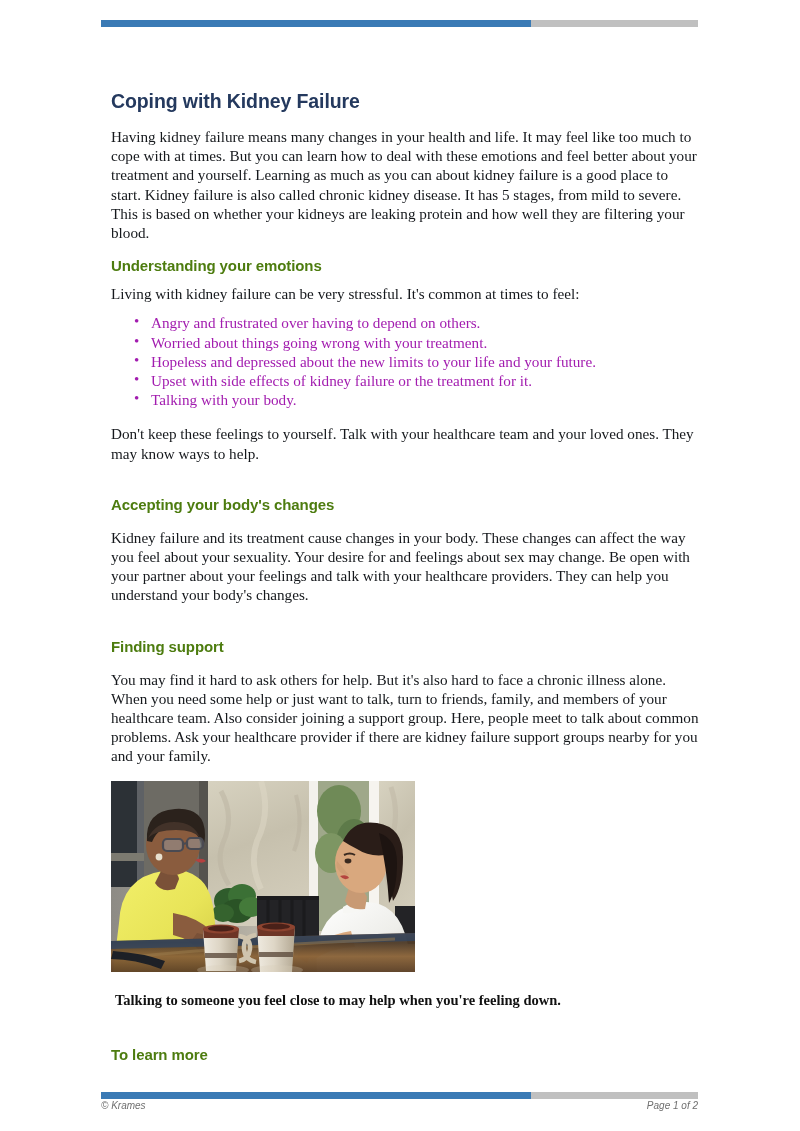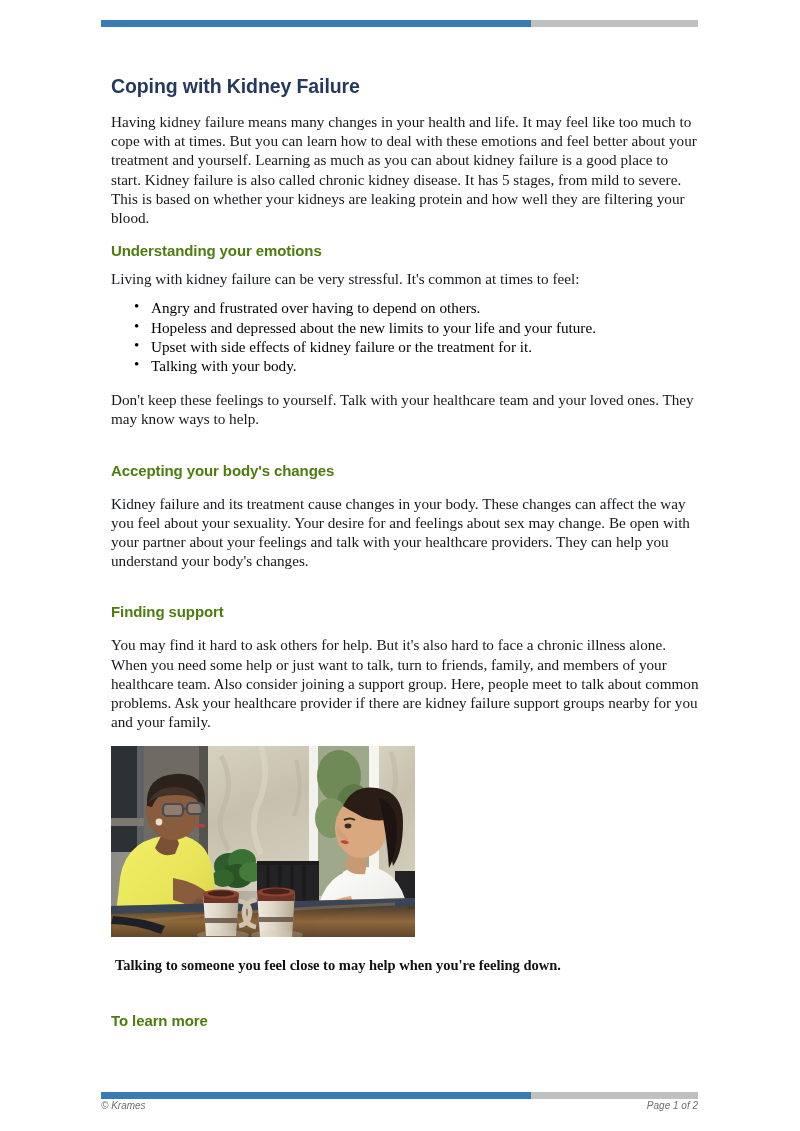--- a/index.html
+++ b/index.html
@@ -34,21 +34,21 @@
   .rule .empty {
     background: #c0c0c0;
     height: 100%;
     flex: 1 1 auto;
   }
 
   
   .content {
     position: absolute;
     left: 111px;
-    top: 75px;
+    top: 90px;
     width: 588px;
   }
 
   h1.doc-title {
     font-family: "Liberation Sans", "DejaVu Sans", sans-serif;
     font-size: 19.5px;
     font-weight: bold;
     color: #24395e;
     margin: 0 0 14px 0;
     letter-spacing: -0.1px;
@@ -73,21 +73,21 @@
 
   ul.bullets {
     margin: 0;
     padding: 0 0 0 40px;
     list-style: none;
   }
   ul.bullets li {
     font-size: 15.2px;
     line-height: 19.2px;
     position: relative;
-    color: #000000;
+    color: #a21caf;
   }
   ul.bullets li::before {
     content: "\2022";
     position: absolute;
     left: -17px;
     top: -1px;
     font-size: 15px;
   }
 
   
@@ -147,20 +147,21 @@
   <h2 class="section-heading">Understanding your emotions</h2>
 
   <div class="gap-s"></div>
 
   <p class="body-text">Living with kidney failure can be very stressful. It's common at times to feel:</p>
 
   <div class="gap-s"></div>
 
   <ul class="bullets">
     <li>Angry and frustrated over having to depend on others.</li>
+    <li>Worried about things going wrong with your treatment.</li>
     <li>Hopeless and depressed about the new limits to your life and your future.</li>
     <li>Upset with side effects of kidney failure or the treatment for it.</li>
     <li>Talking with your body.</li>
   </ul>
 
   <div class="gap-m"></div>
 
   <p class="body-text">Don't keep these feelings to yourself. Talk with your healthcare team and your loved ones. They may know ways to help.</p>
 
   <div class="gap-xl"></div>

